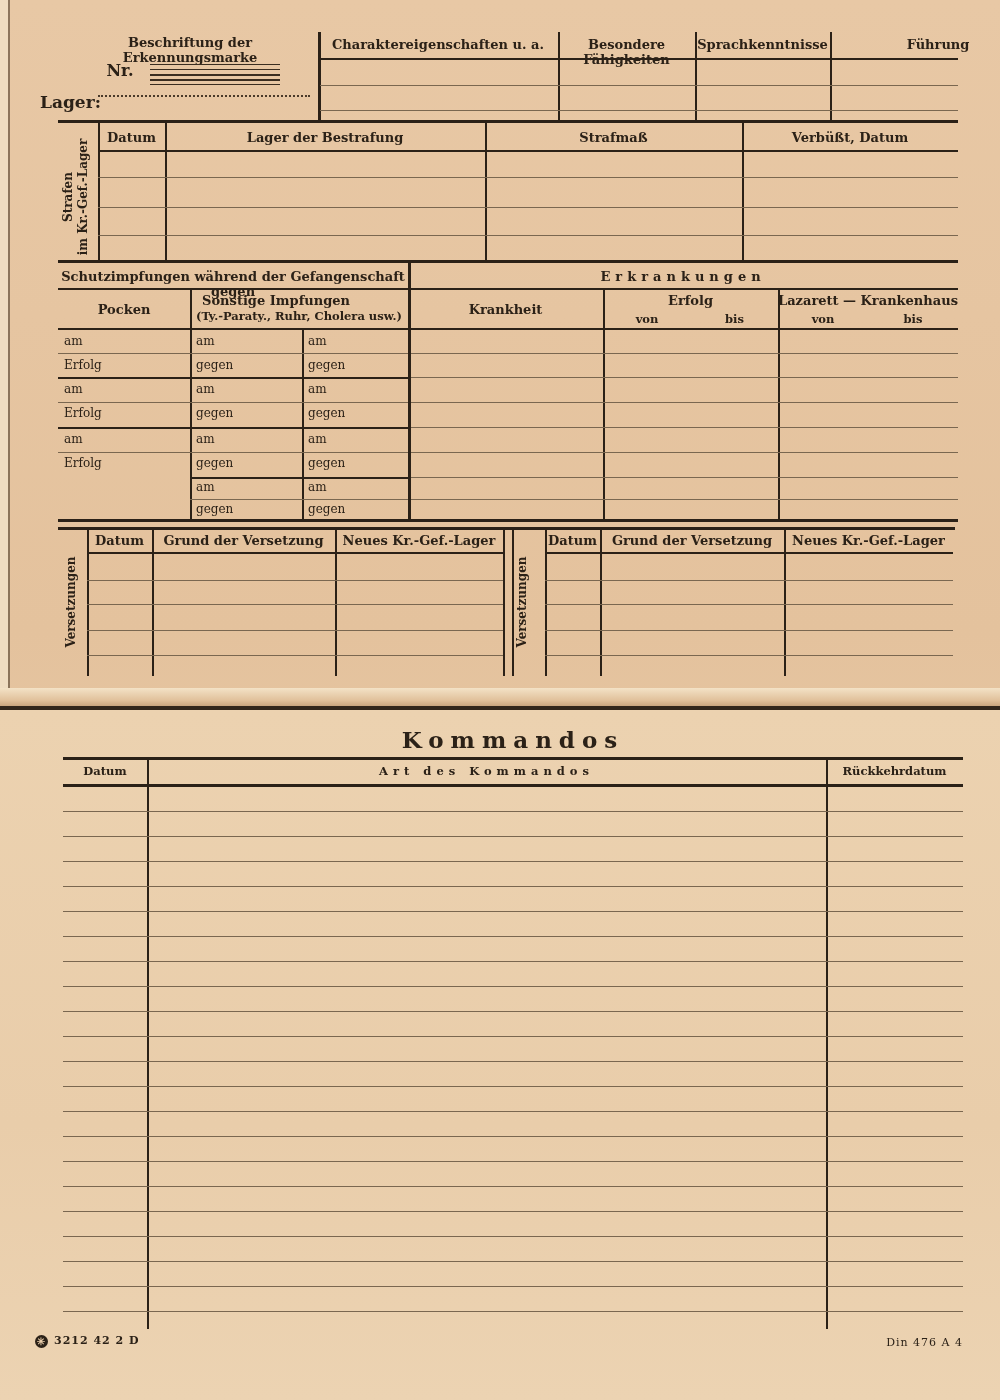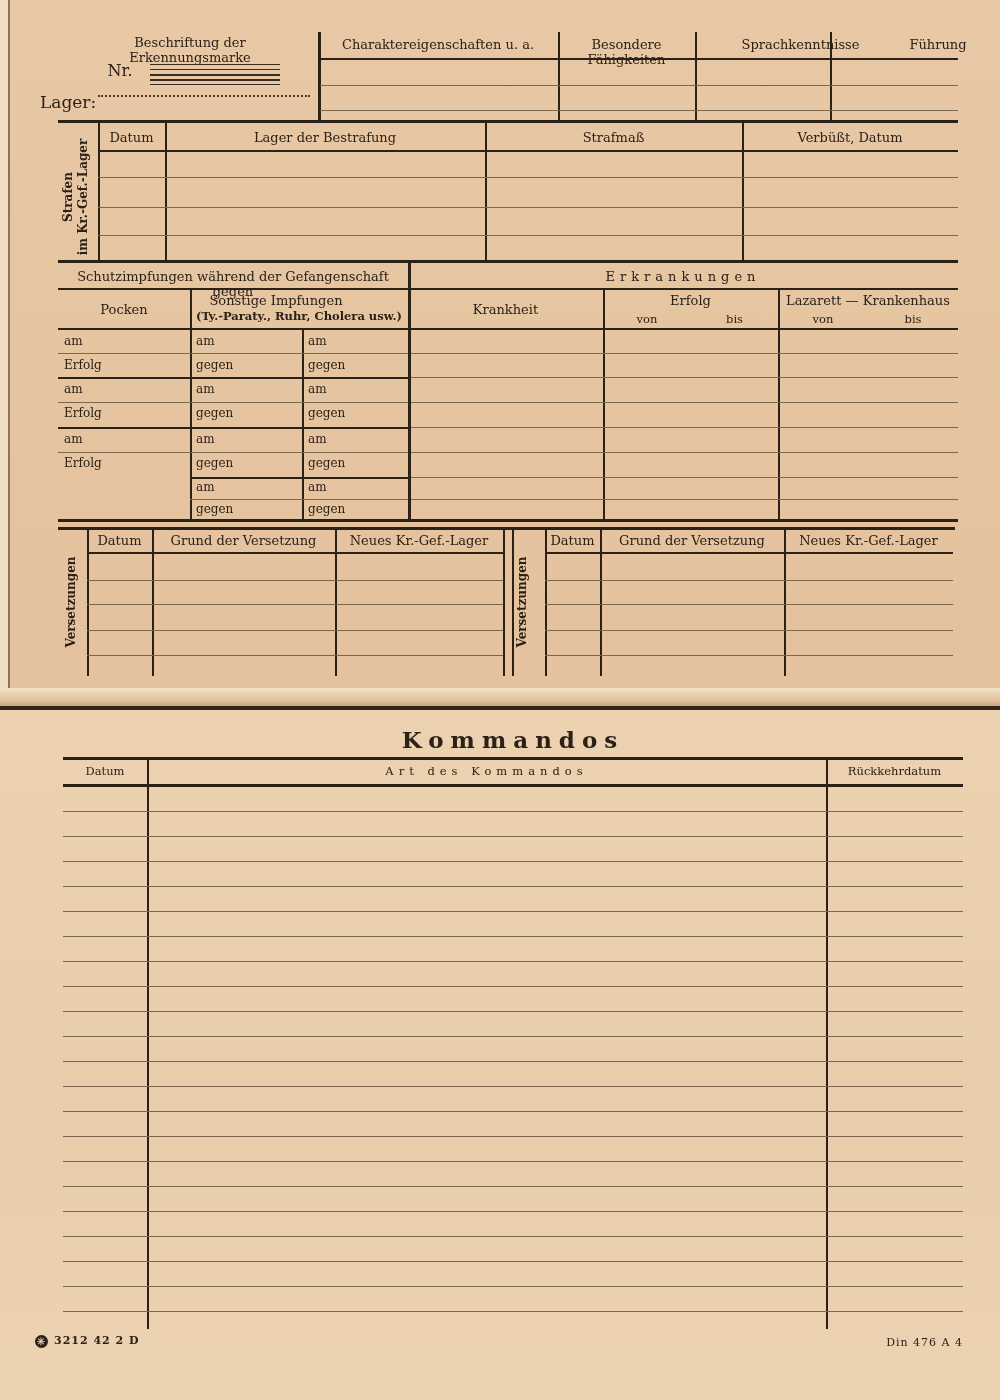--- a/index.html
+++ b/index.html
@@ -12,21 +12,21 @@
     background:linear-gradient(180deg,#ecd2b0 0%,#e9cdaa 60%,#ecd3b2 100%);}
   .edge-strip{position:absolute;left:0;top:0;width:8px;height:706px;background:#efdcc1;}
   .edge-line{position:absolute;left:8px;top:0;width:2px;height:706px;background:#5a4836;opacity:.65;}
   .fold-band{position:absolute;left:0;top:688px;width:1000px;height:18px;
     background:linear-gradient(180deg,#f3e2c6 0%,#e0c09a 70%,#c9a67f 100%);}
   .fold-line{position:absolute;left:0;top:706px;width:1000px;height:4px;background:#32271c;}
   .hl{position:absolute;height:1px;background:#7a6750;}
   .hlt{position:absolute;height:3px;background:#2b2117;}
   .hlm{position:absolute;height:2px;background:#2b2117;}
   .vl{position:absolute;width:2px;background:#2b2117;}
-  .lb{position:absolute;text-align:center;font-weight:normal;font-size:13px;line-height:1.15;}
+  .lb{position:absolute;text-align:center;font-weight:bold;font-size:13px;line-height:1.15;}
   .lb.small{font-size:11.5px;}
   .cell{position:absolute;font-size:12px;line-height:1;}
   .rot{position:absolute;transform:rotate(-90deg);text-align:center;font-weight:bold;
     font-size:12px;line-height:1.25;}
   .ls{letter-spacing:5px;}
   .title-kommandos{position:absolute;font-size:23px;font-weight:bold;letter-spacing:7px;text-align:center;}
   .dotted{position:absolute;border-bottom:2px dotted #4a3a2a;}
   .nr-lines{position:absolute;background:repeating-linear-gradient(to bottom,#3a2d20 0 1.5px,transparent 1.5px 5px);}
   .ruled{position:absolute;background:repeating-linear-gradient(to bottom,transparent 0 24px,#7a6750 24px 25px);}
   .stamp{display:inline-block;width:13px;height:13px;border-radius:50%;background:#2b2117;
@@ -48,21 +48,21 @@
   <div class="nr-lines" style="left:150px;top:64px;width:130px;height:22px;"></div>
   <div class="lb" style="left:40px;top:93px;width:60px;font-size:17px;text-align:left;">Lager:</div>
   <div class="dotted" style="left:98px;top:95px;width:212px;"></div>
 
   <div class="vl" style="left:318px;top:32px;height:89px;width:3px;"></div>
   <div class="vl" style="left:558px;top:32px;height:89px;"></div>
   <div class="vl" style="left:695px;top:32px;height:89px;"></div>
   <div class="vl" style="left:830px;top:32px;height:89px;"></div>
   <div class="lb" style="left:320px;top:38px;width:236px;">Charaktereigenschaften u. a.</div>
   <div class="lb" style="left:560px;top:38px;width:133px;">Besondere Fähigkeiten</div>
-  <div class="lb" style="left:697px;top:38px;width:131px;padding-left:38px;">Sprachkenntnisse</div>
+  <div class="lb" style="left:697px;top:38px;width:131px;">Sprachkenntnisse</div>
   <div class="lb" style="left:832px;top:38px;width:126px;padding-left:43px;">Führung</div>
   <div class="hlm" style="left:320px;top:58px;width:638px;"></div>
   <div class="hl" style="left:320px;top:85px;width:638px;"></div>
   <div class="hl" style="left:320px;top:110px;width:638px;"></div>
   <div class="hlt" style="left:58px;top:120px;width:900px;"></div>
 
   <div class="rot" style="left:8px;top:180px;width:140px;height:34px;">
     <span>Strafen</span><br>
     <span>im Kr.-Gef.-Lager</span>
   </div>

